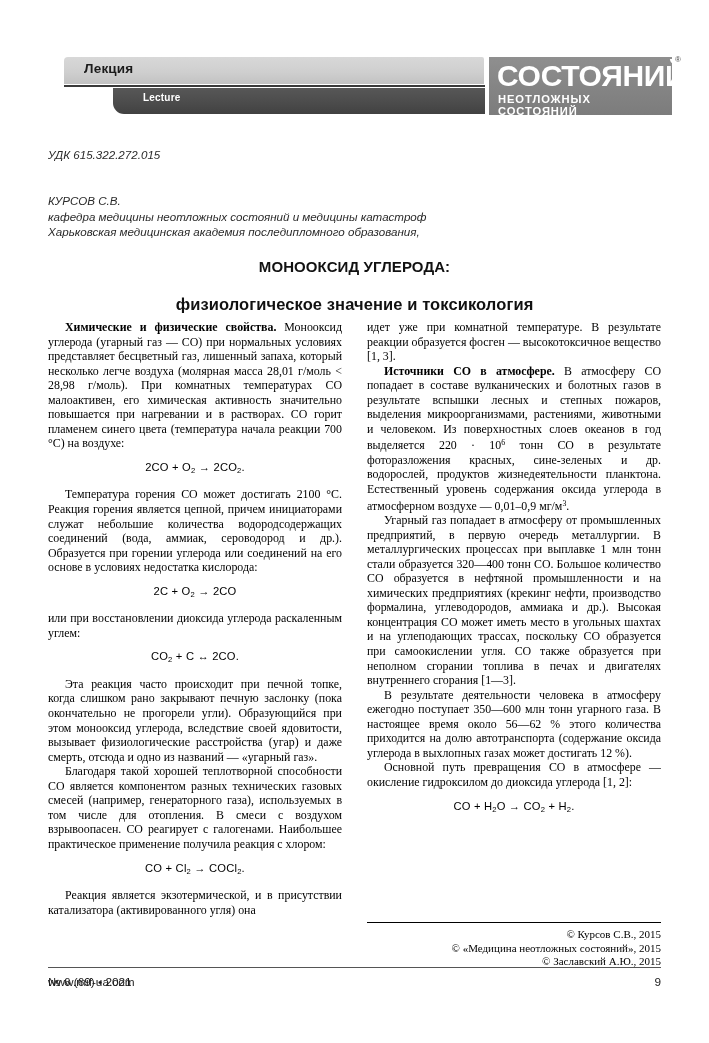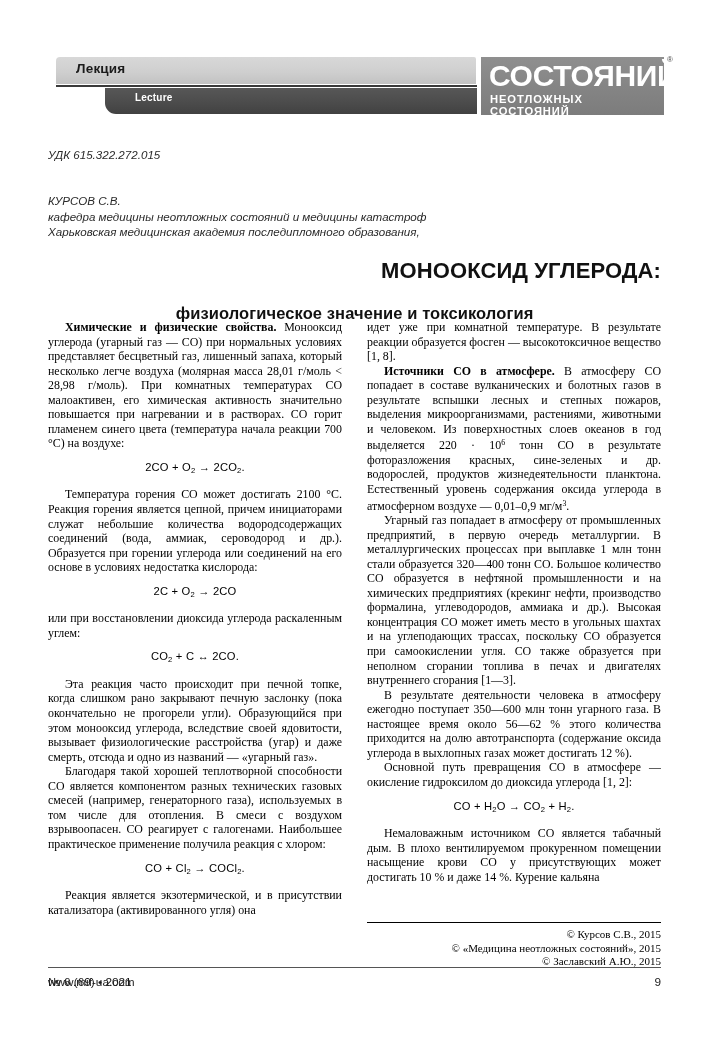--- a/index.html
+++ b/index.html
@@ -12,21 +12,21 @@
     height: 1043px;
     position: relative;
     font-family: "Liberation Serif", serif;
     color: #000000;
     overflow: hidden;
   }
 
   
   .masthead {
     position: absolute;
-    left: 8px; top: 0;
+    left: 16px; top: 0;
     width: 569px;
     height: 130px;
   }
   .rubric-ru {
     position: absolute;
     left: 48px; top: 57px;
     width: 420px; height: 27px;
     background: linear-gradient(to bottom, #d8d8d8 0%, #cfcfcf 55%, #c2c2c2 100%);
     border-top-left-radius: 4px;
     border-top-right-radius: 2px;
@@ -119,21 +119,21 @@
   
   .title {
     position: absolute;
     left: 48px; top: 258px;
     width: 613px;
     text-align: center;
     font-family: "Liberation Sans", sans-serif;
     font-weight: bold;
     color: #111111;
   }
-  .title-line1 { font-size: 22px; letter-spacing: .1px; text-align: right; }
+  .title-line1 { font-size: 15px; letter-spacing: .1px; }
   .title-line2 { font-size: 16.5px; margin-top: 20px; letter-spacing: .1px; }
 
   
   .col {
     position: absolute;
     top: 320px;
     width: 294px;
     font-size: 11.9px;
     line-height: 14.55px;
     text-align: justify;
@@ -238,27 +238,26 @@
   <div class="formula">2C + O<sub>2</sub> → 2CO</div>
   <p class="noind">или при восстановлении диоксида углерода раскаленным углем:</p>
   <div class="formula">CO<sub>2</sub> + C ↔ 2CO.</div>
   <p>Эта реакция часто происходит при печной топке, когда слишком рано закрывают печную заслонку (пока окончательно не прогорели угли). Образующийся при этом монооксид углерода, вследствие своей ядовитости, вызывает физиологические расстройства (угар) и даже смерть, отсюда и одно из названий — «угарный газ».</p>
   <p>Благодаря такой хорошей теплотворной способности CO является компонентом разных технических газовых смесей (например, генераторного газа), используемых в том числе для отопления. В смеси с воздухом взрывоопасен. CO реагирует с галогенами. Наибольшее практическое применение получила реакция с хлором:</p>
   <div class="formula">CO + Cl<sub>2</sub> → COCl<sub>2</sub>.</div>
   <p>Реакция является экзотермической, и в присутствии катализатора (активированного угля) она</p>
 </div>
 
 <div class="col col-right">
-  <p class="noind">идет уже при комнатной температуре. В результате реакции образуется фосген — высокотоксичное вещество [1, 8].</p>
+  <p class="noind">идет уже при комнатной температуре. В результате реакции образуется фосген — высокотоксичное вещество [1, 3].</p>
   <p><b>Источники CO в атмосфере.</b><span> В атмосферу CO попадает в составе вулканических и болотных газов в результате вспышки лесных и степных пожаров, выделения микроорганизмами, растениями, животными и человеком. Из поверхностных слоев океанов в год выделяется 220 · 10<sup class="sm">6</sup> тонн CO в результате фоторазложения красных, сине-зеленых и др. водорослей, продуктов жизнедеятельности планктона. Естественный уровень содержания оксида углерода в атмосферном воздухе — 0,01–0,9 мг/м<sup class="sm">3</sup>.</span></p>
   <p>Угарный газ попадает в атмосферу от промышленных предприятий, в первую очередь металлургии. В металлургических процессах при выплавке 1 млн тонн стали образуется 320—400 тонн CO. Большое количество CO образуется в нефтяной промышленности и на химических предприятиях (крекинг нефти, производство формалина, углеводородов, аммиака и др.). Высокая концентрация CO может иметь место в угольных шахтах и на углеподающих трассах, поскольку CO образуется при самоокислении угля. CO также образуется при неполном сгорании топлива в печах и двигателях внутреннего сгорания [1—3].</p>
   <p>В результате деятельности человека в атмосферу ежегодно поступает 350—600 млн тонн угарного газа. В настоящее время около 56—62 % этого количества приходится на долю автотранспорта (содержание оксида углерода в выхлопных газах может достигать 12 %).</p>
   <p>Основной путь превращения CO в атмосфере — окисление гидроксилом до диоксида углерода [1, 2]:</p>
   <div class="formula">CO + H<sub>2</sub>O → CO<sub>2</sub> + H<sub>2</sub>.</div>
-  <p>Немаловажным источником CO является табачный дым. В плохо вентилируемом прокуренном помещении насыщение крови CO у присутствующих может достигать 10 % и даже 14 %. Курение кальяна</p>
 </div>
 
 <div class="copyright">
   <div class="rule"></div>
   <div>© Курсов С.В., 2015</div>
   <div>© «Медицина неотложных состояний», 2015</div>
   <div>© Заславский А.Ю., 2015</div>
 </div>
 
 <div class="footer-rule"></div>

